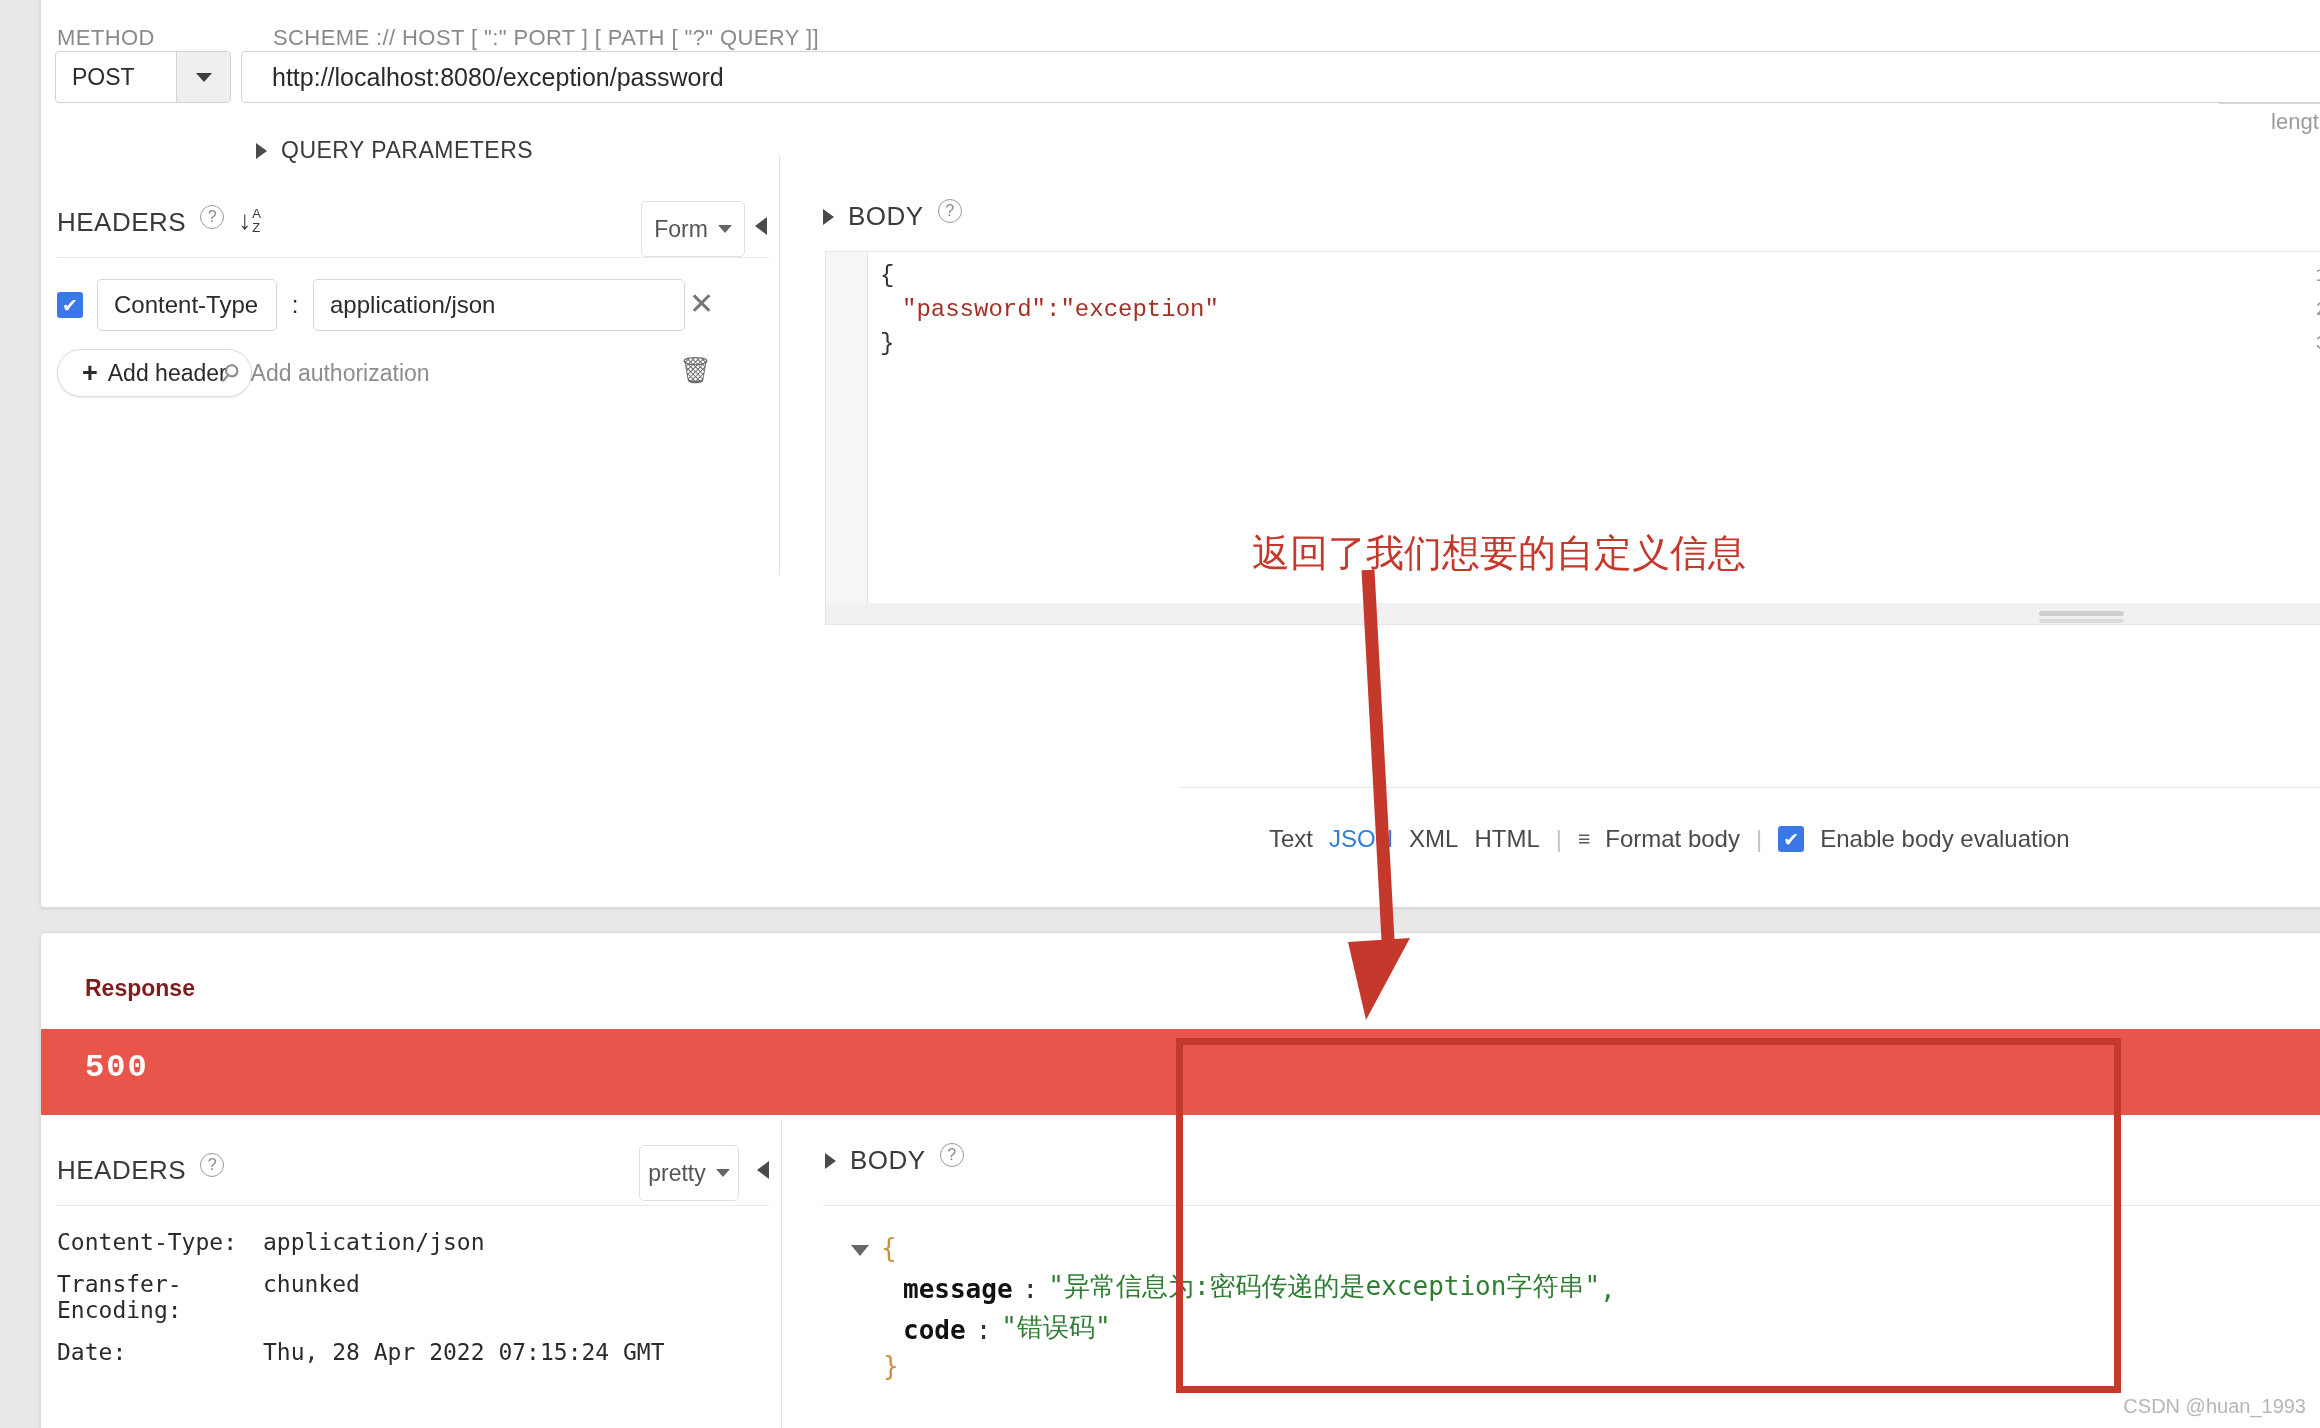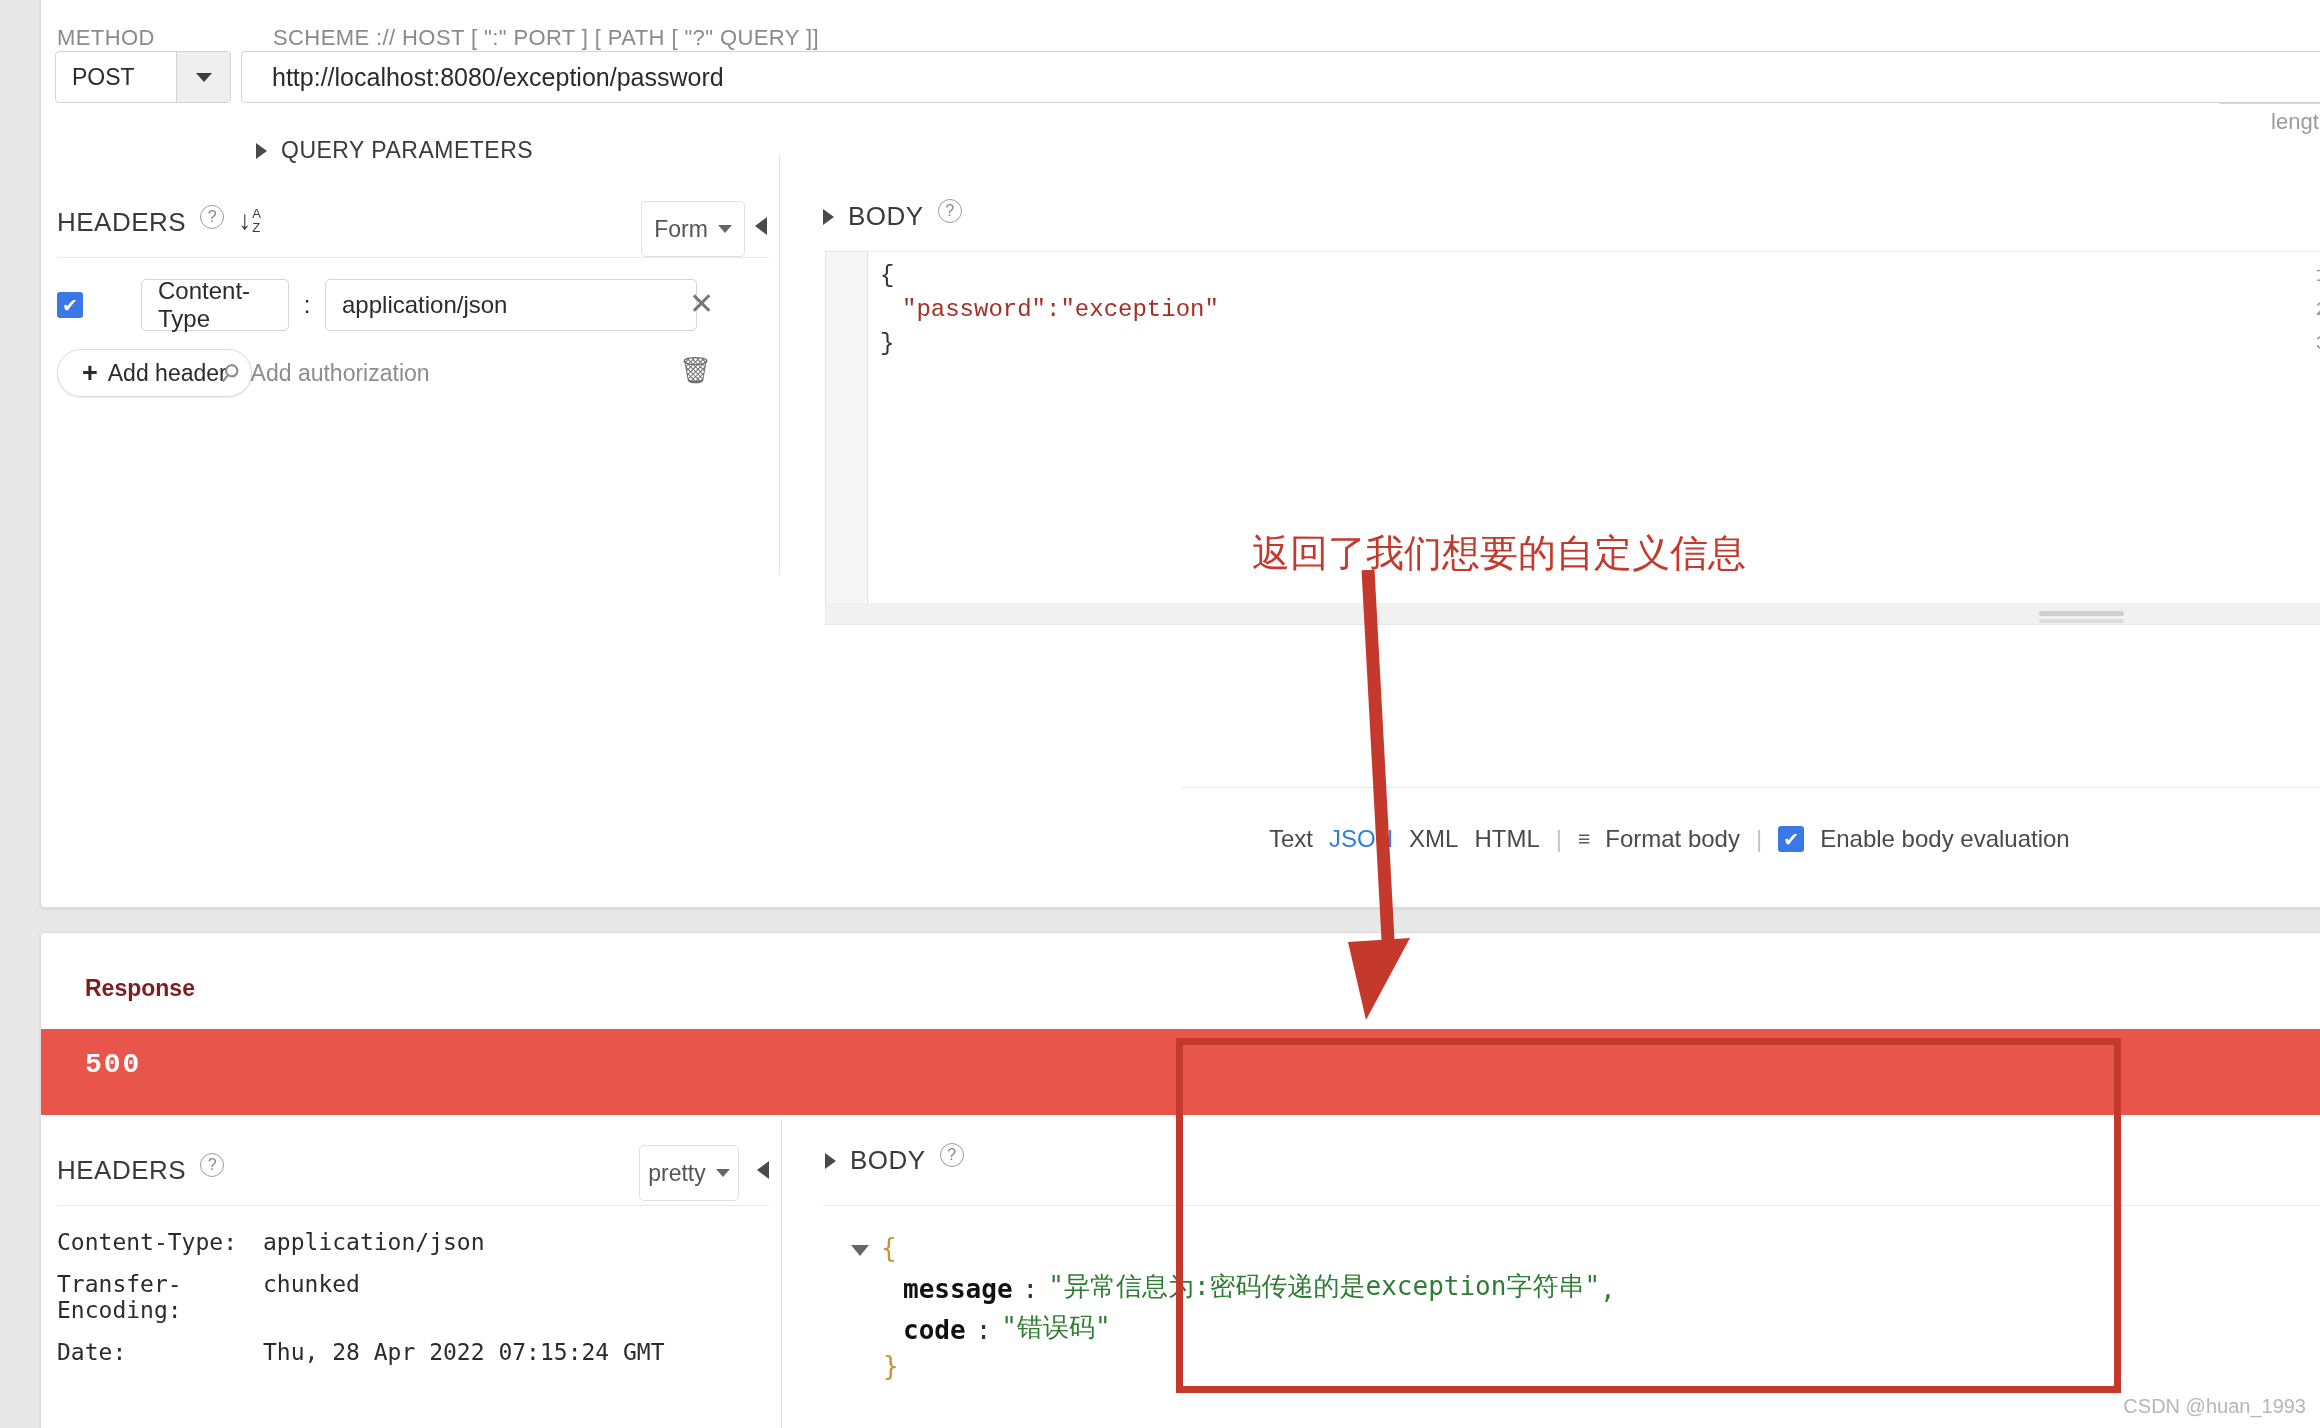--- a/index.html
+++ b/index.html
@@ -124,21 +124,21 @@
   .chk {
     width: 26px; height: 26px; border-radius: 3px; background: #3b78e7;
     display: flex; align-items: center; justify-content: center;
     color: #fff; font-size: 19px; cursor: pointer; margin-right: 14px;
   }
   .hinput {
     height: 52px; border: 1px solid #d6d6d6; border-radius: 5px; background: #fff;
     display: flex; align-items: center; padding-left: 16px;
     font-size: 24px; color: #2b2b2b;
   }
-  .hkey { width: 148px; margin-left: 44px; }
+  .hkey { width: 180px; }
   .colon { width: 36px; text-align: center; font-size: 24px; color: #2b2b2b; }
   .hval { width: 372px; }
   .xbtn {
     position: absolute; left: 648px; top: 300px;
     font-size: 30px; color: #777; cursor: pointer; line-height: 1;
   }
 
   .addhdr {
     position: absolute; left: 16px; top: 360px;
     height: 48px; padding: 0 24px; border: 1px solid #dcdcdc; border-radius: 26px;
@@ -229,21 +229,21 @@
   .resp-title {
     position: absolute; left: 44px; top: 42px;
     font-size: 23px; font-weight: bold; color: #7f1d1d;
   }
   .status-bar {
     position: absolute; left: 0; top: 96px;
     width: 2308px; height: 86px; background: #e8554a;
   }
   .status-code {
     position: absolute; left: 44px; top: 116px;
-    font-size: 28px; color: #fff; font-weight: bold;
+    font-size: 32px; color: #fff; font-weight: bold;
     font-family: "Liberation Mono", monospace; letter-spacing: 2px;
   }
 
   .rhdr-title-row {
     position: absolute; left: 16px; top: 222px;
     display: flex; align-items: center; gap: 14px;
   }
   .pretty-select {
     position: absolute; left: 598px; top: 212px;
     width: 100px; height: 56px; border: 1px solid #e0e0e0; border-radius: 5px;

